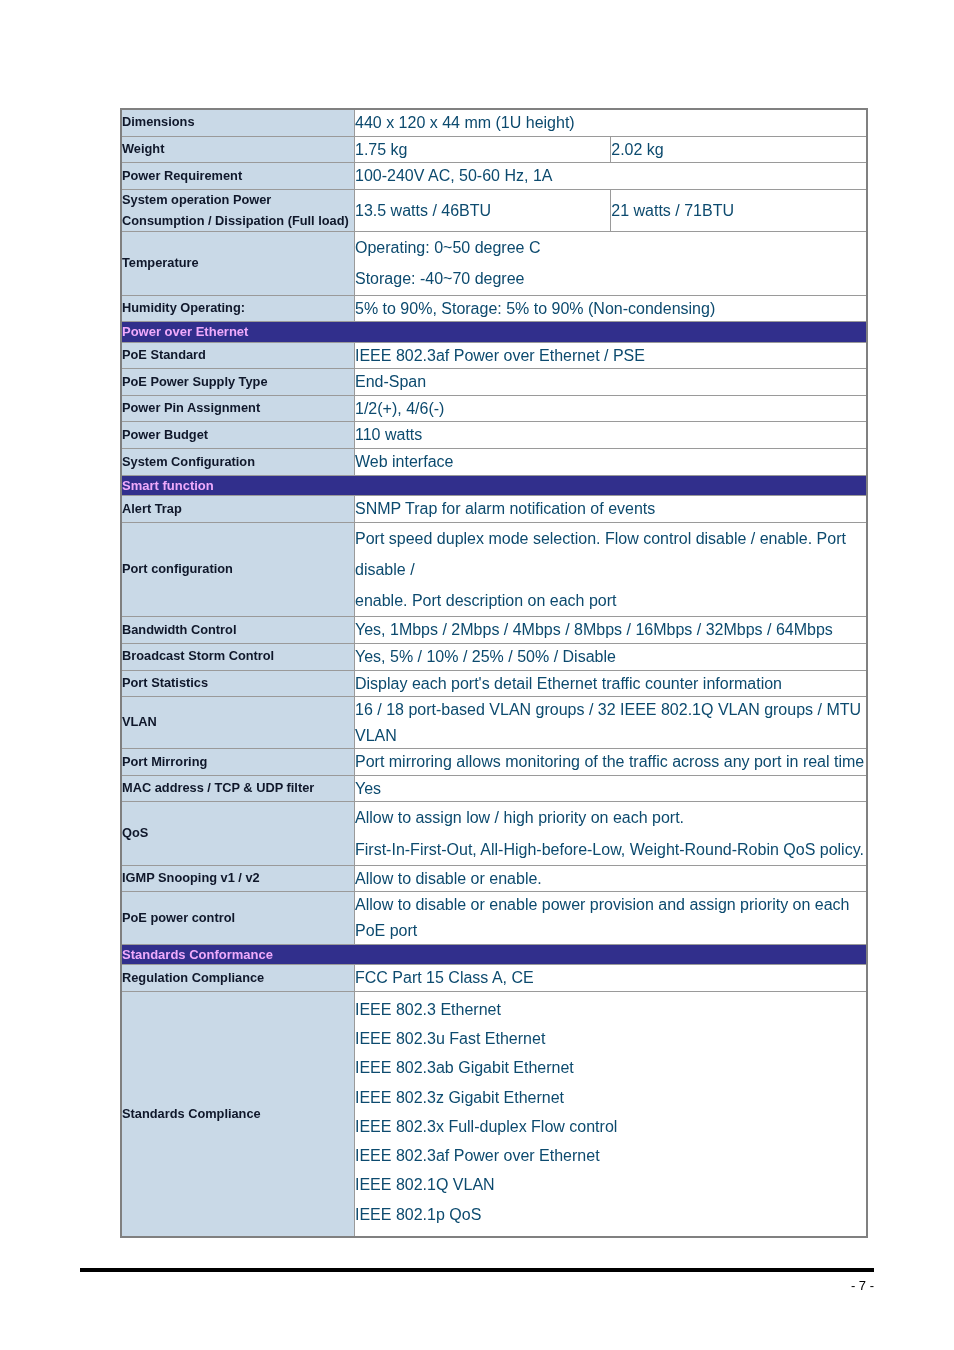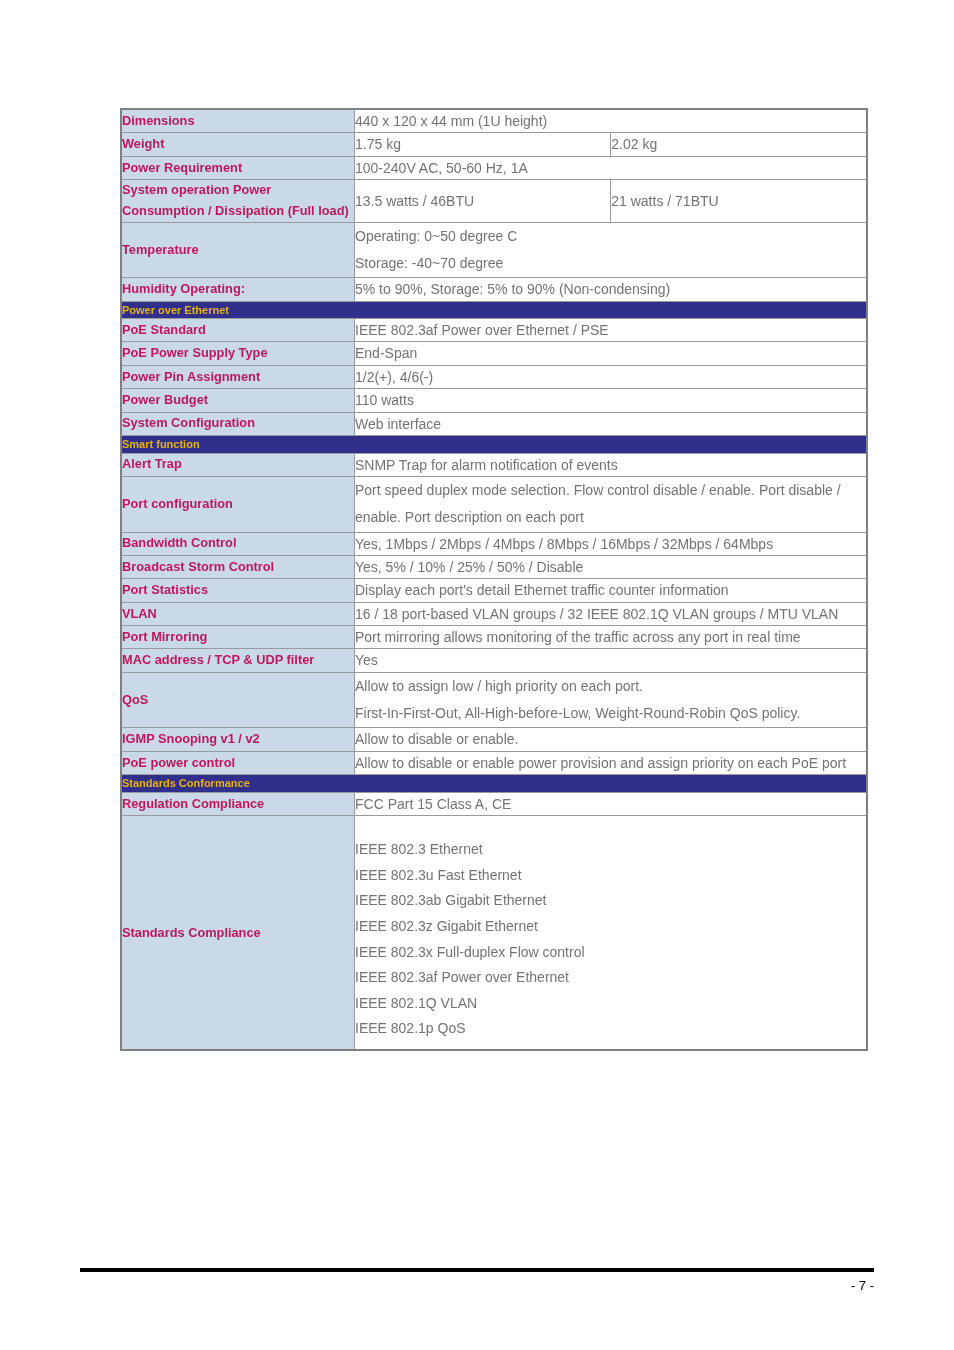--- a/index.html
+++ b/index.html
@@ -31,45 +31,45 @@
   table.spec td {
     border: 1px solid #9a9a9a;
     padding: 0;
     vertical-align: middle;
   }
 
   
   td.label {
     width: 232px;
     background: #c9d9e7;
-    color: #be185d;
+    color: #0f172a;
     font-weight: bold;
     font-size: 12.8px;
     line-height: 1.62;
     padding: 5px 0 5px 9px;
   }
   td.label.tall { line-height: 1.85; margin-left: 20px; }
 
   
   td.value {
     background: #ffffff;
-    color: #737373;
-    font-size: 14px;
+    color: #0c4a6e;
+    font-size: 16px;
     line-height: 1.6;
     padding: 5px 0 5px 9px;
   }
   td.value.two-line { line-height: 1.95; }
-  td.value.list { line-height: 1.83; padding-top: 21px; padding-bottom: 7px; margin-top: 33px; }
+  td.value.list { line-height: 1.83; padding-top: 3px; padding-bottom: 7px; margin-top: 33px; }
 
   
   td.section {
     background: #312f8c;
-    color: #eab308;
+    color: #f0abfc;
     font-weight: bold;
-    font-size: 11px;
+    font-size: 13px;
     line-height: 1.5;
     padding: 4px 0 4px 9px;
     border-left: 1px solid #312f8c;
     border-right: 1px solid #312f8c;
   }
 
   .vline { display: block; }
 
   
   #footer-rule {

